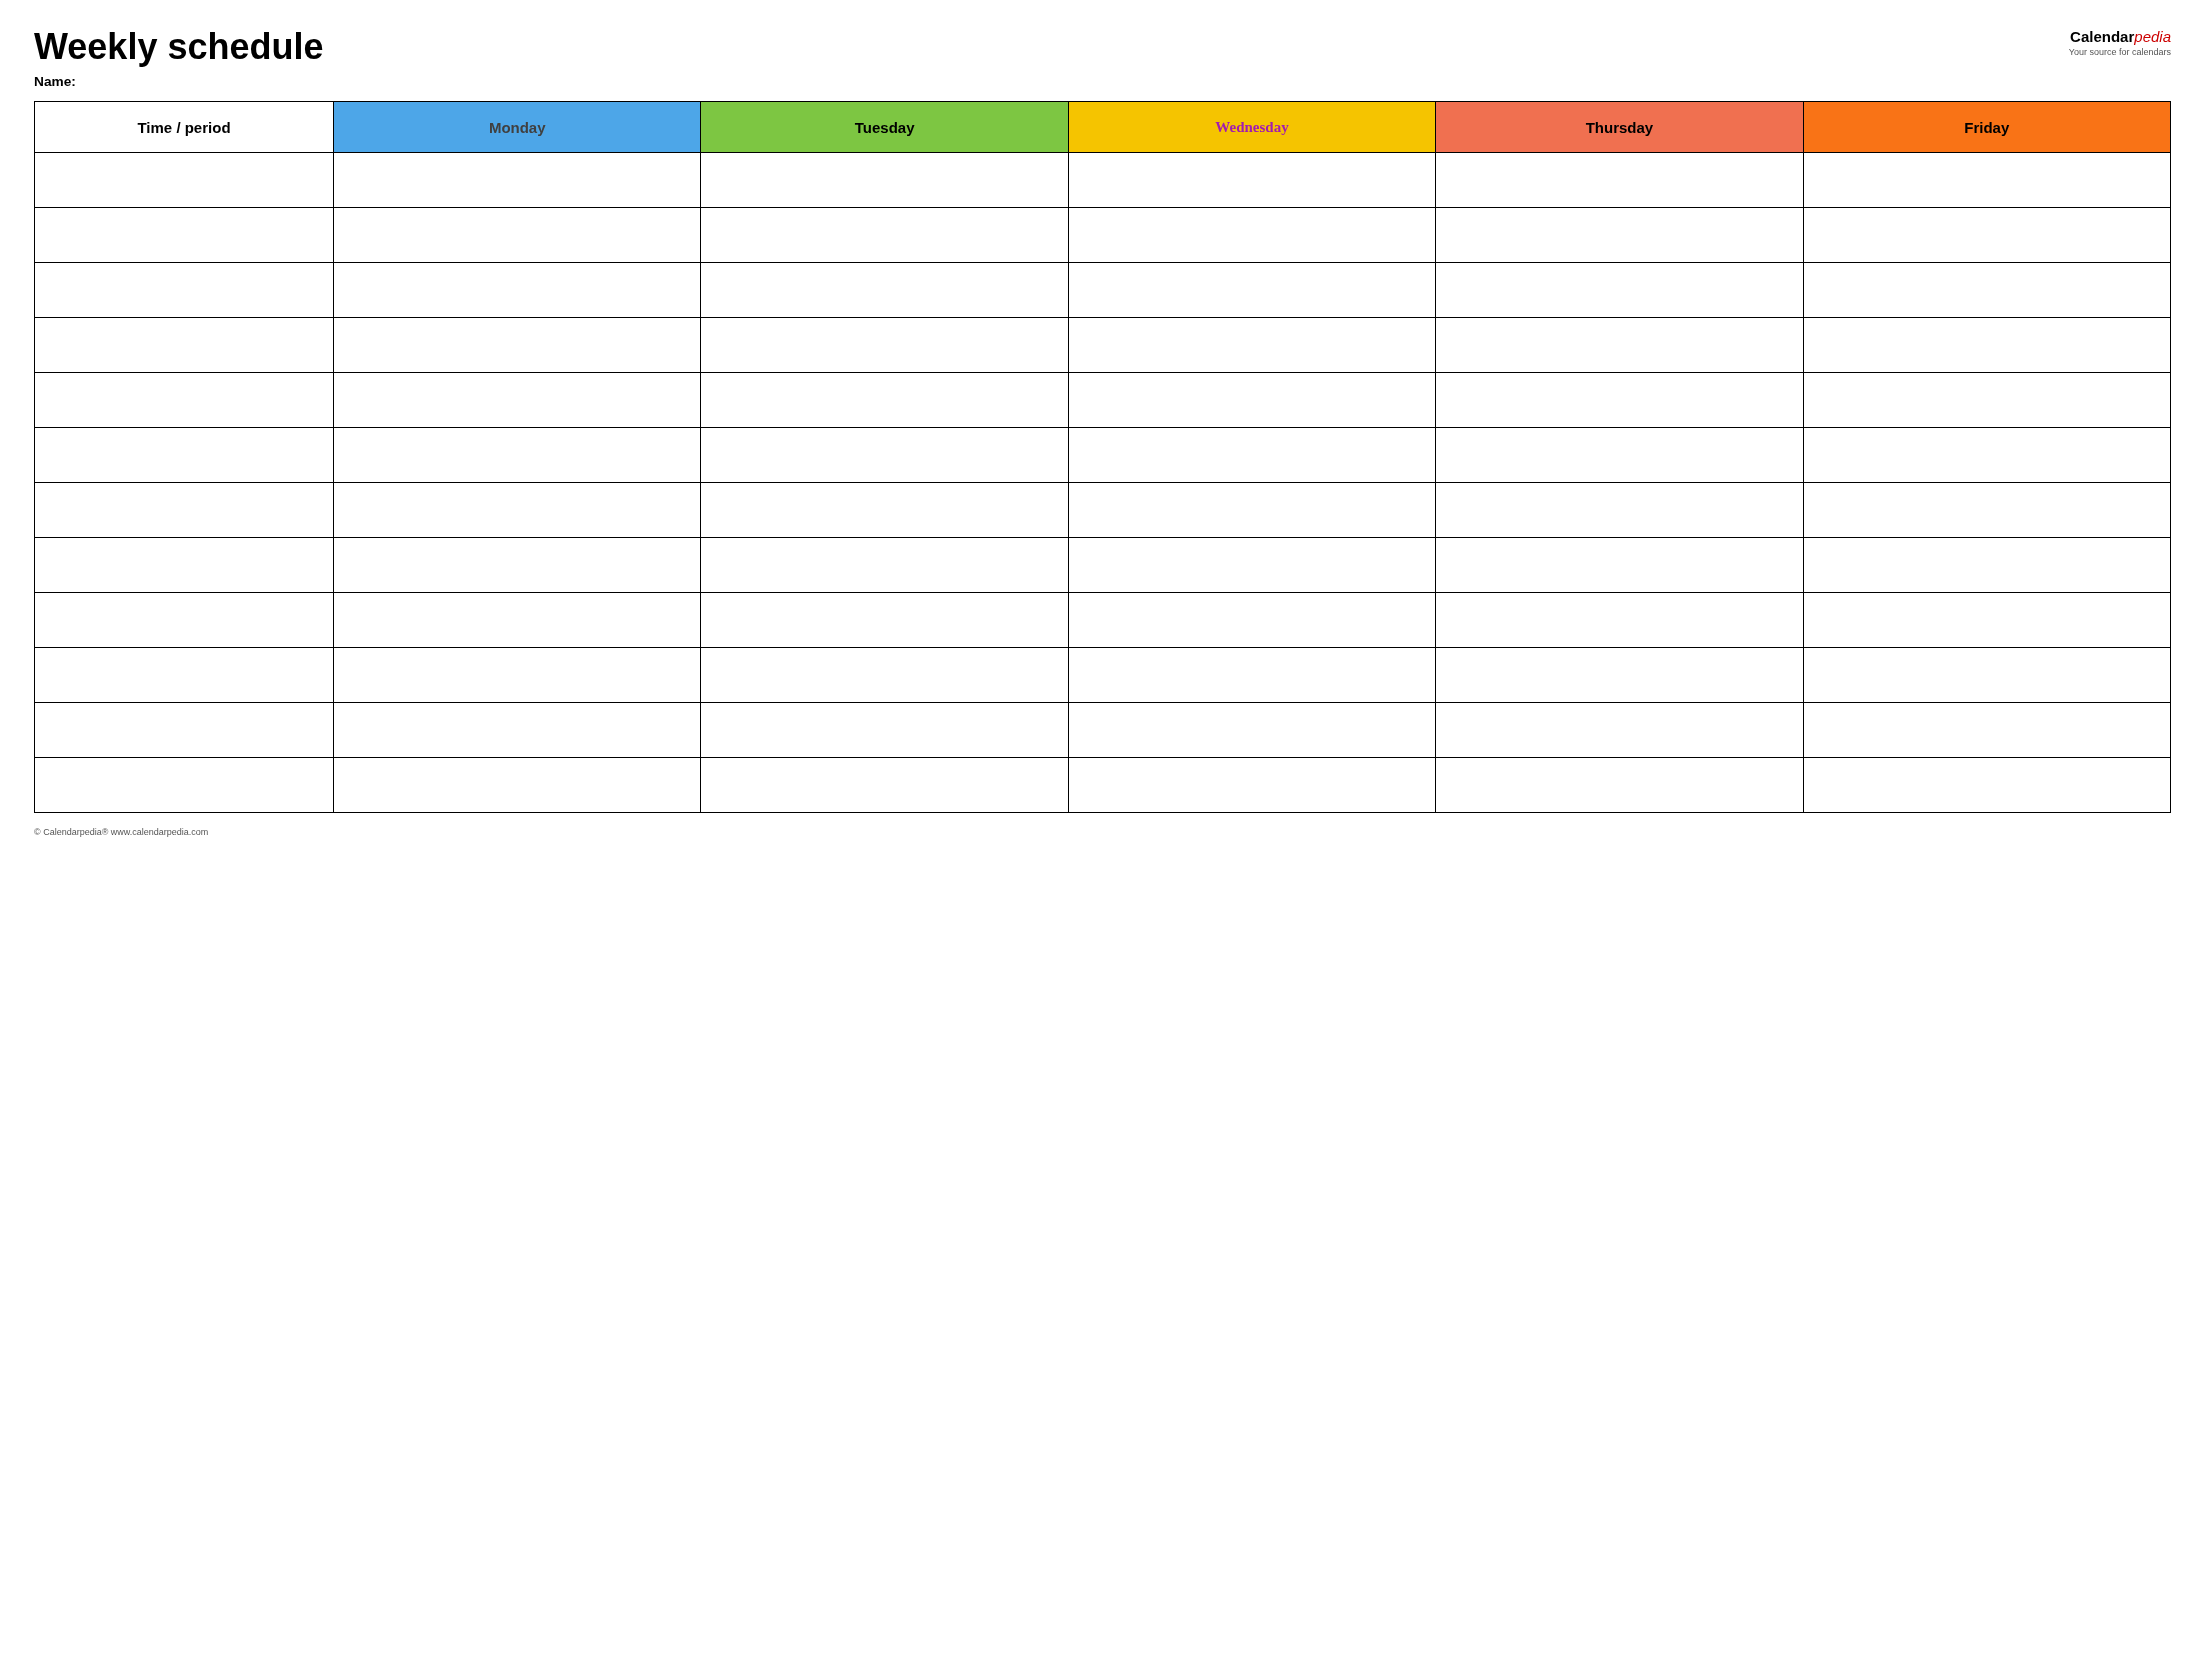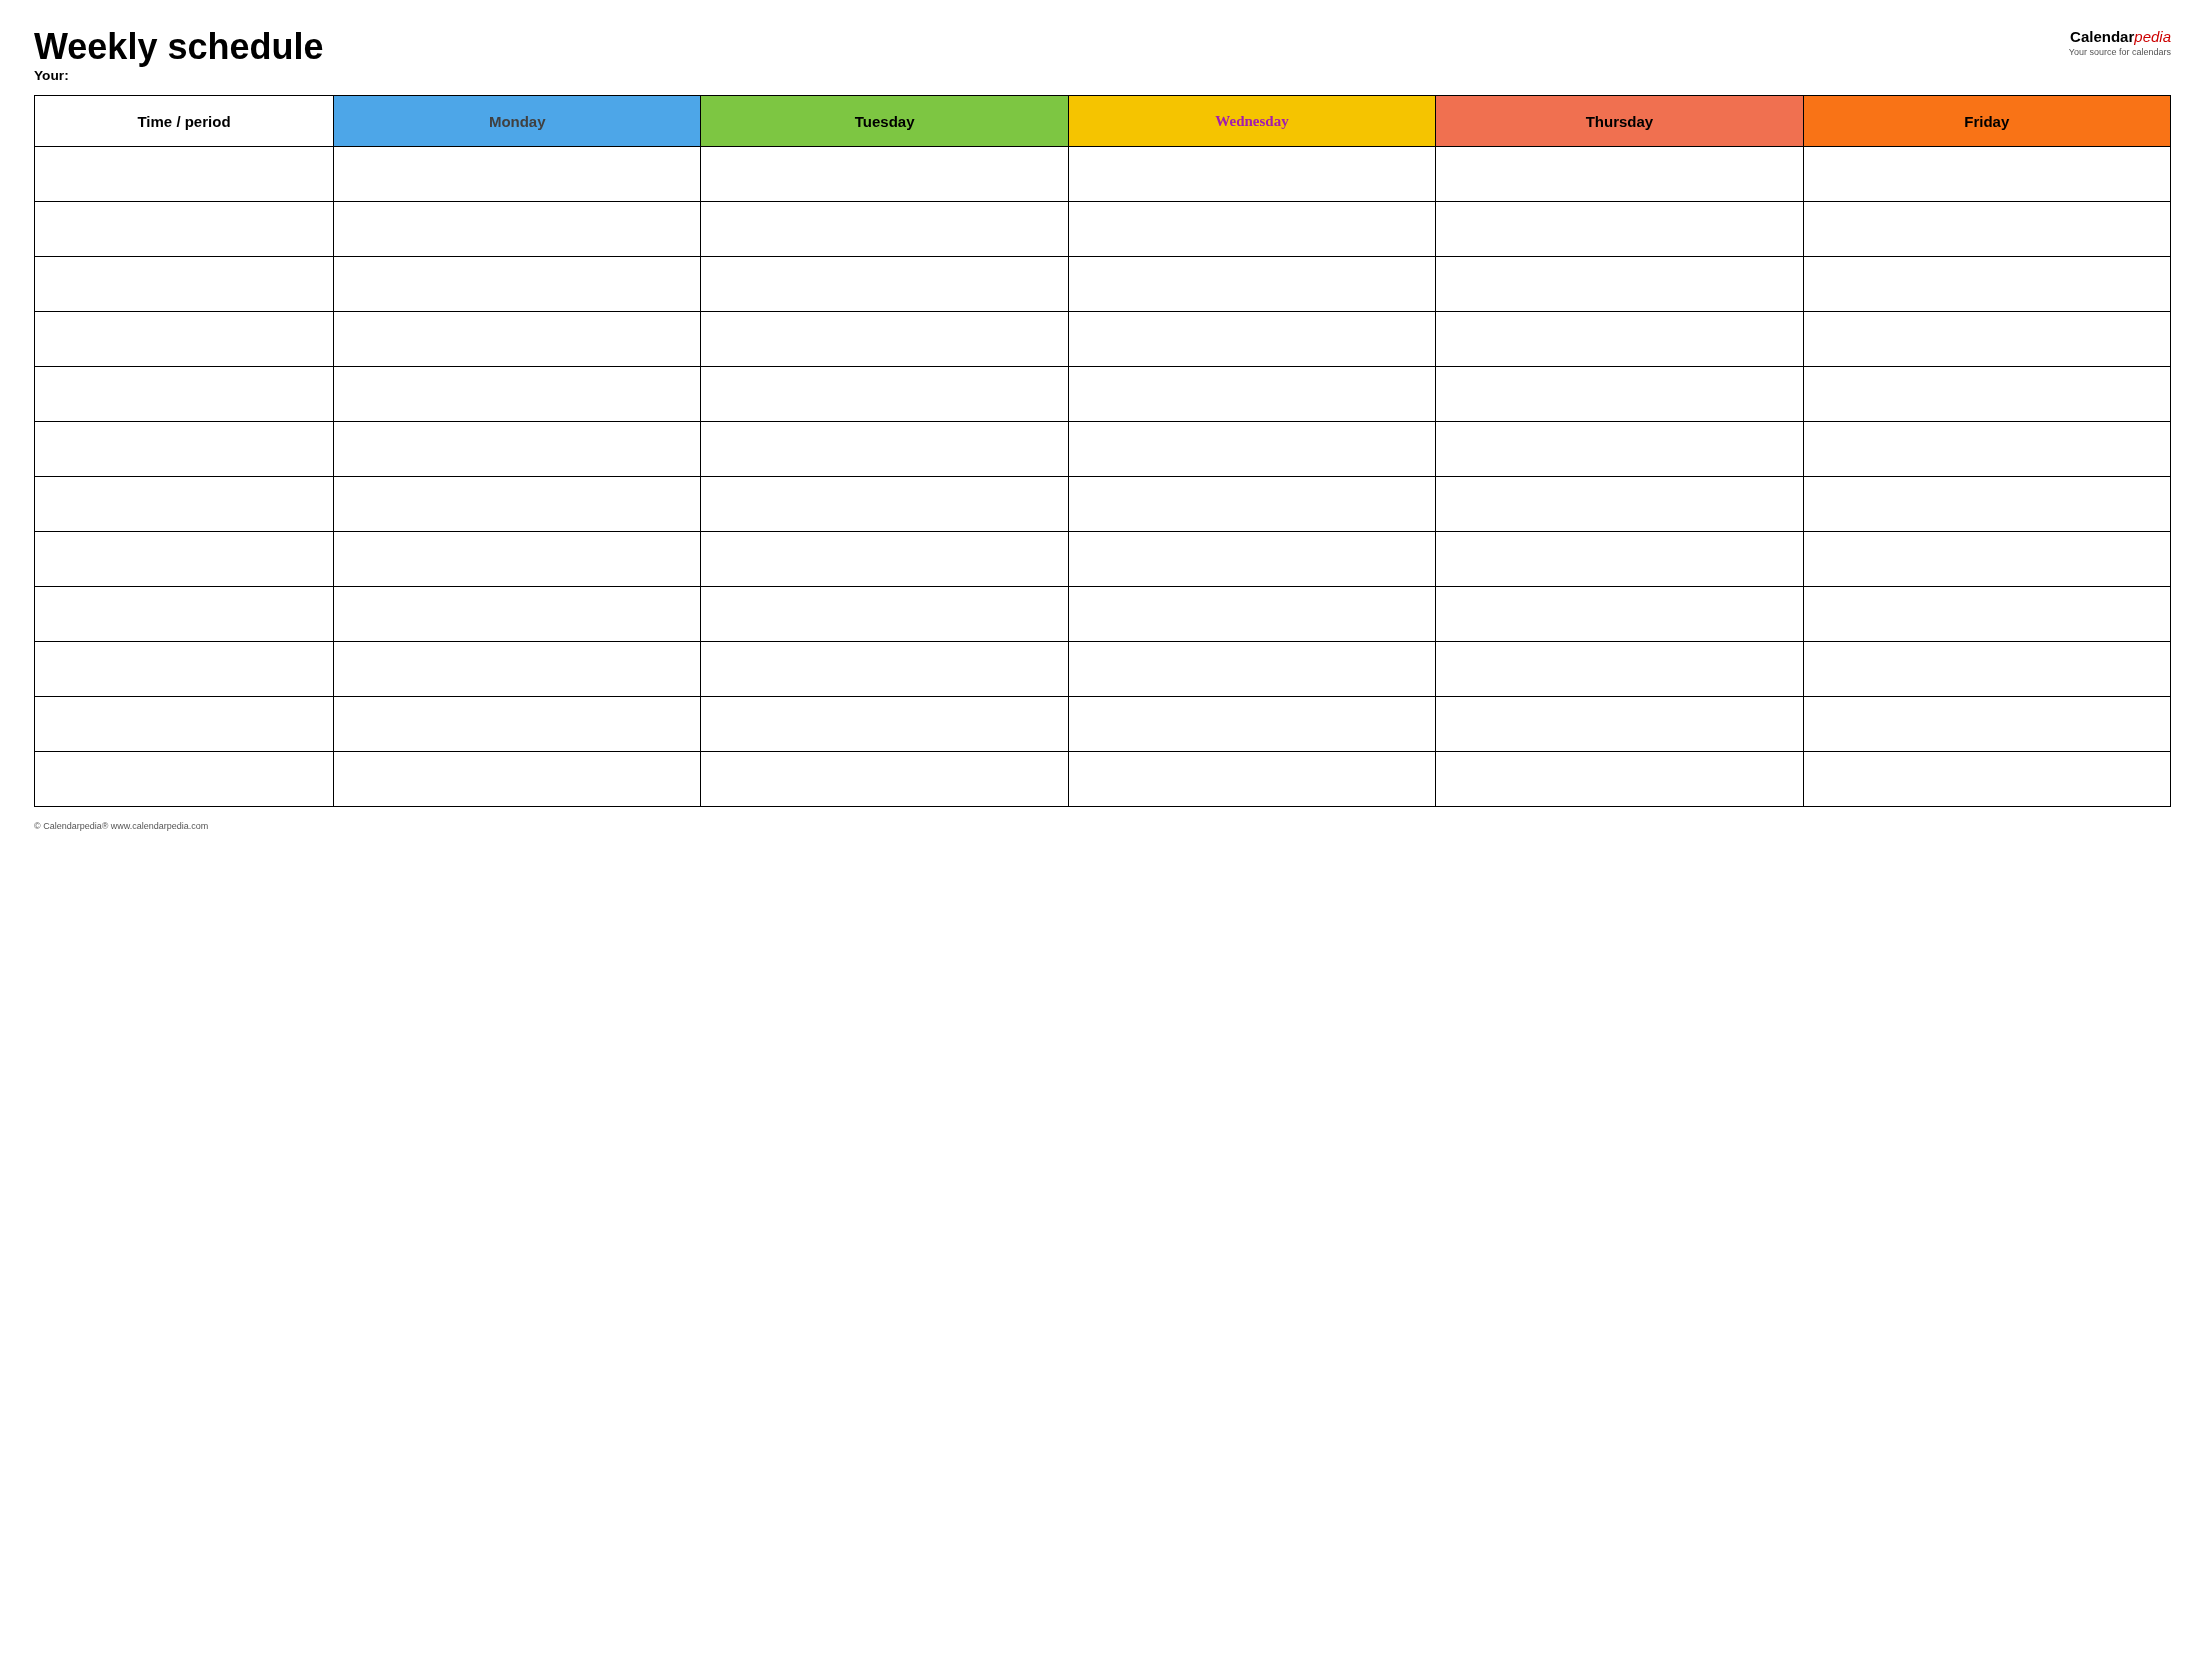--- a/index.html
+++ b/index.html
@@ -13,21 +13,21 @@
       font-family: Arial, sans-serif;
       padding: 27.4px 34px 20.6px 34px;
       width: 100%;
       min-height: 100vh;
     }
 
     .header-area {
       display: flex;
       justify-content: space-between;
       align-items: flex-start;
-      margin-bottom: 1px;
+      margin-bottom: 7px;
     }
 
     .page-title {
       font-size: 36px;
       font-weight: 900;
       color: #000000;
       line-height: 1.1;
     }
 
     .logo-area {
@@ -142,21 +142,21 @@
 <div class="header-area">
   <h1 class="page-title">Weekly schedule</h1>
   <div class="logo-area">
     <div class="logo-calendar">
       <span class="black-bold">Calendar</span><span class="red">pedia</span>
     </div>
     <div class="logo-sub">Your source for calendars</div>
   </div>
 </div>
 
-<div class="name-row">Your:</div>
+<div class="name-row">Name:</div>
 
 <table class="schedule-table">
   <thead>
     <tr>
       <th class="col-time">Time / period</th>
       <th class="col-monday">Monday</th>
       <th class="col-tuesday">Tuesday</th>
       <th class="col-wednesday">Wednesday</th>
       <th class="col-thursday">Thursday</th>
       <th class="col-friday">Friday</th>

